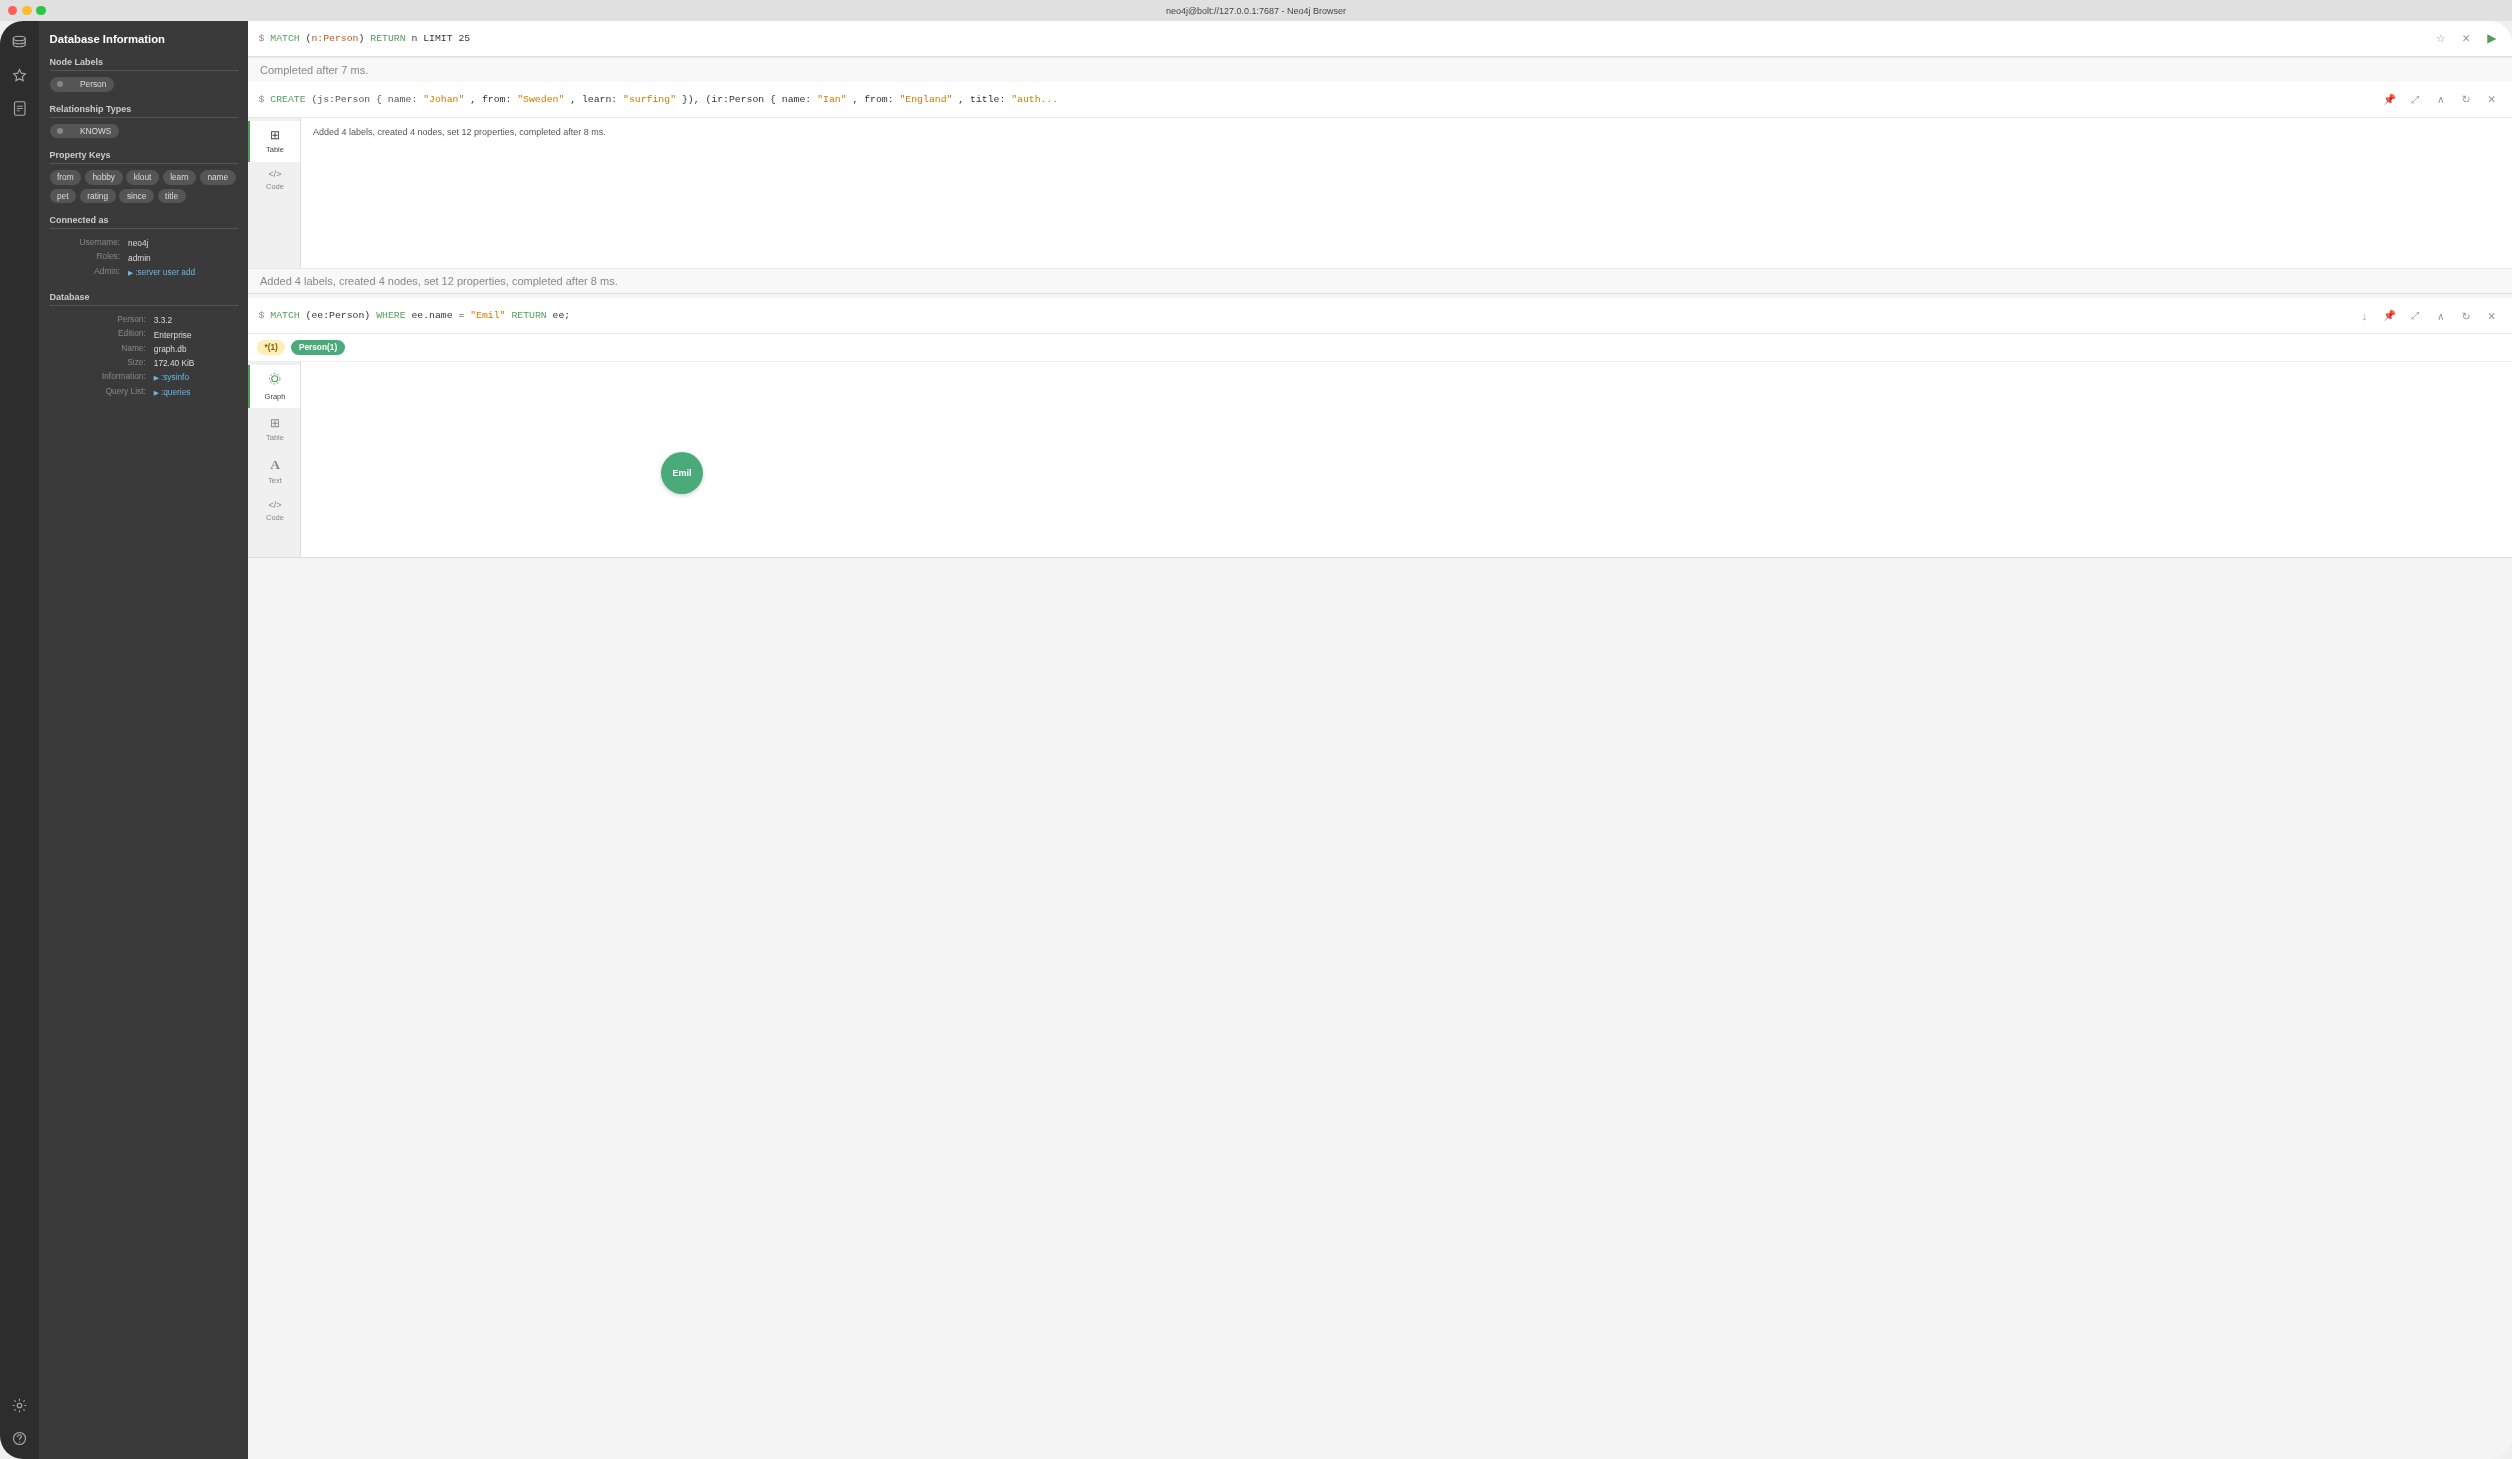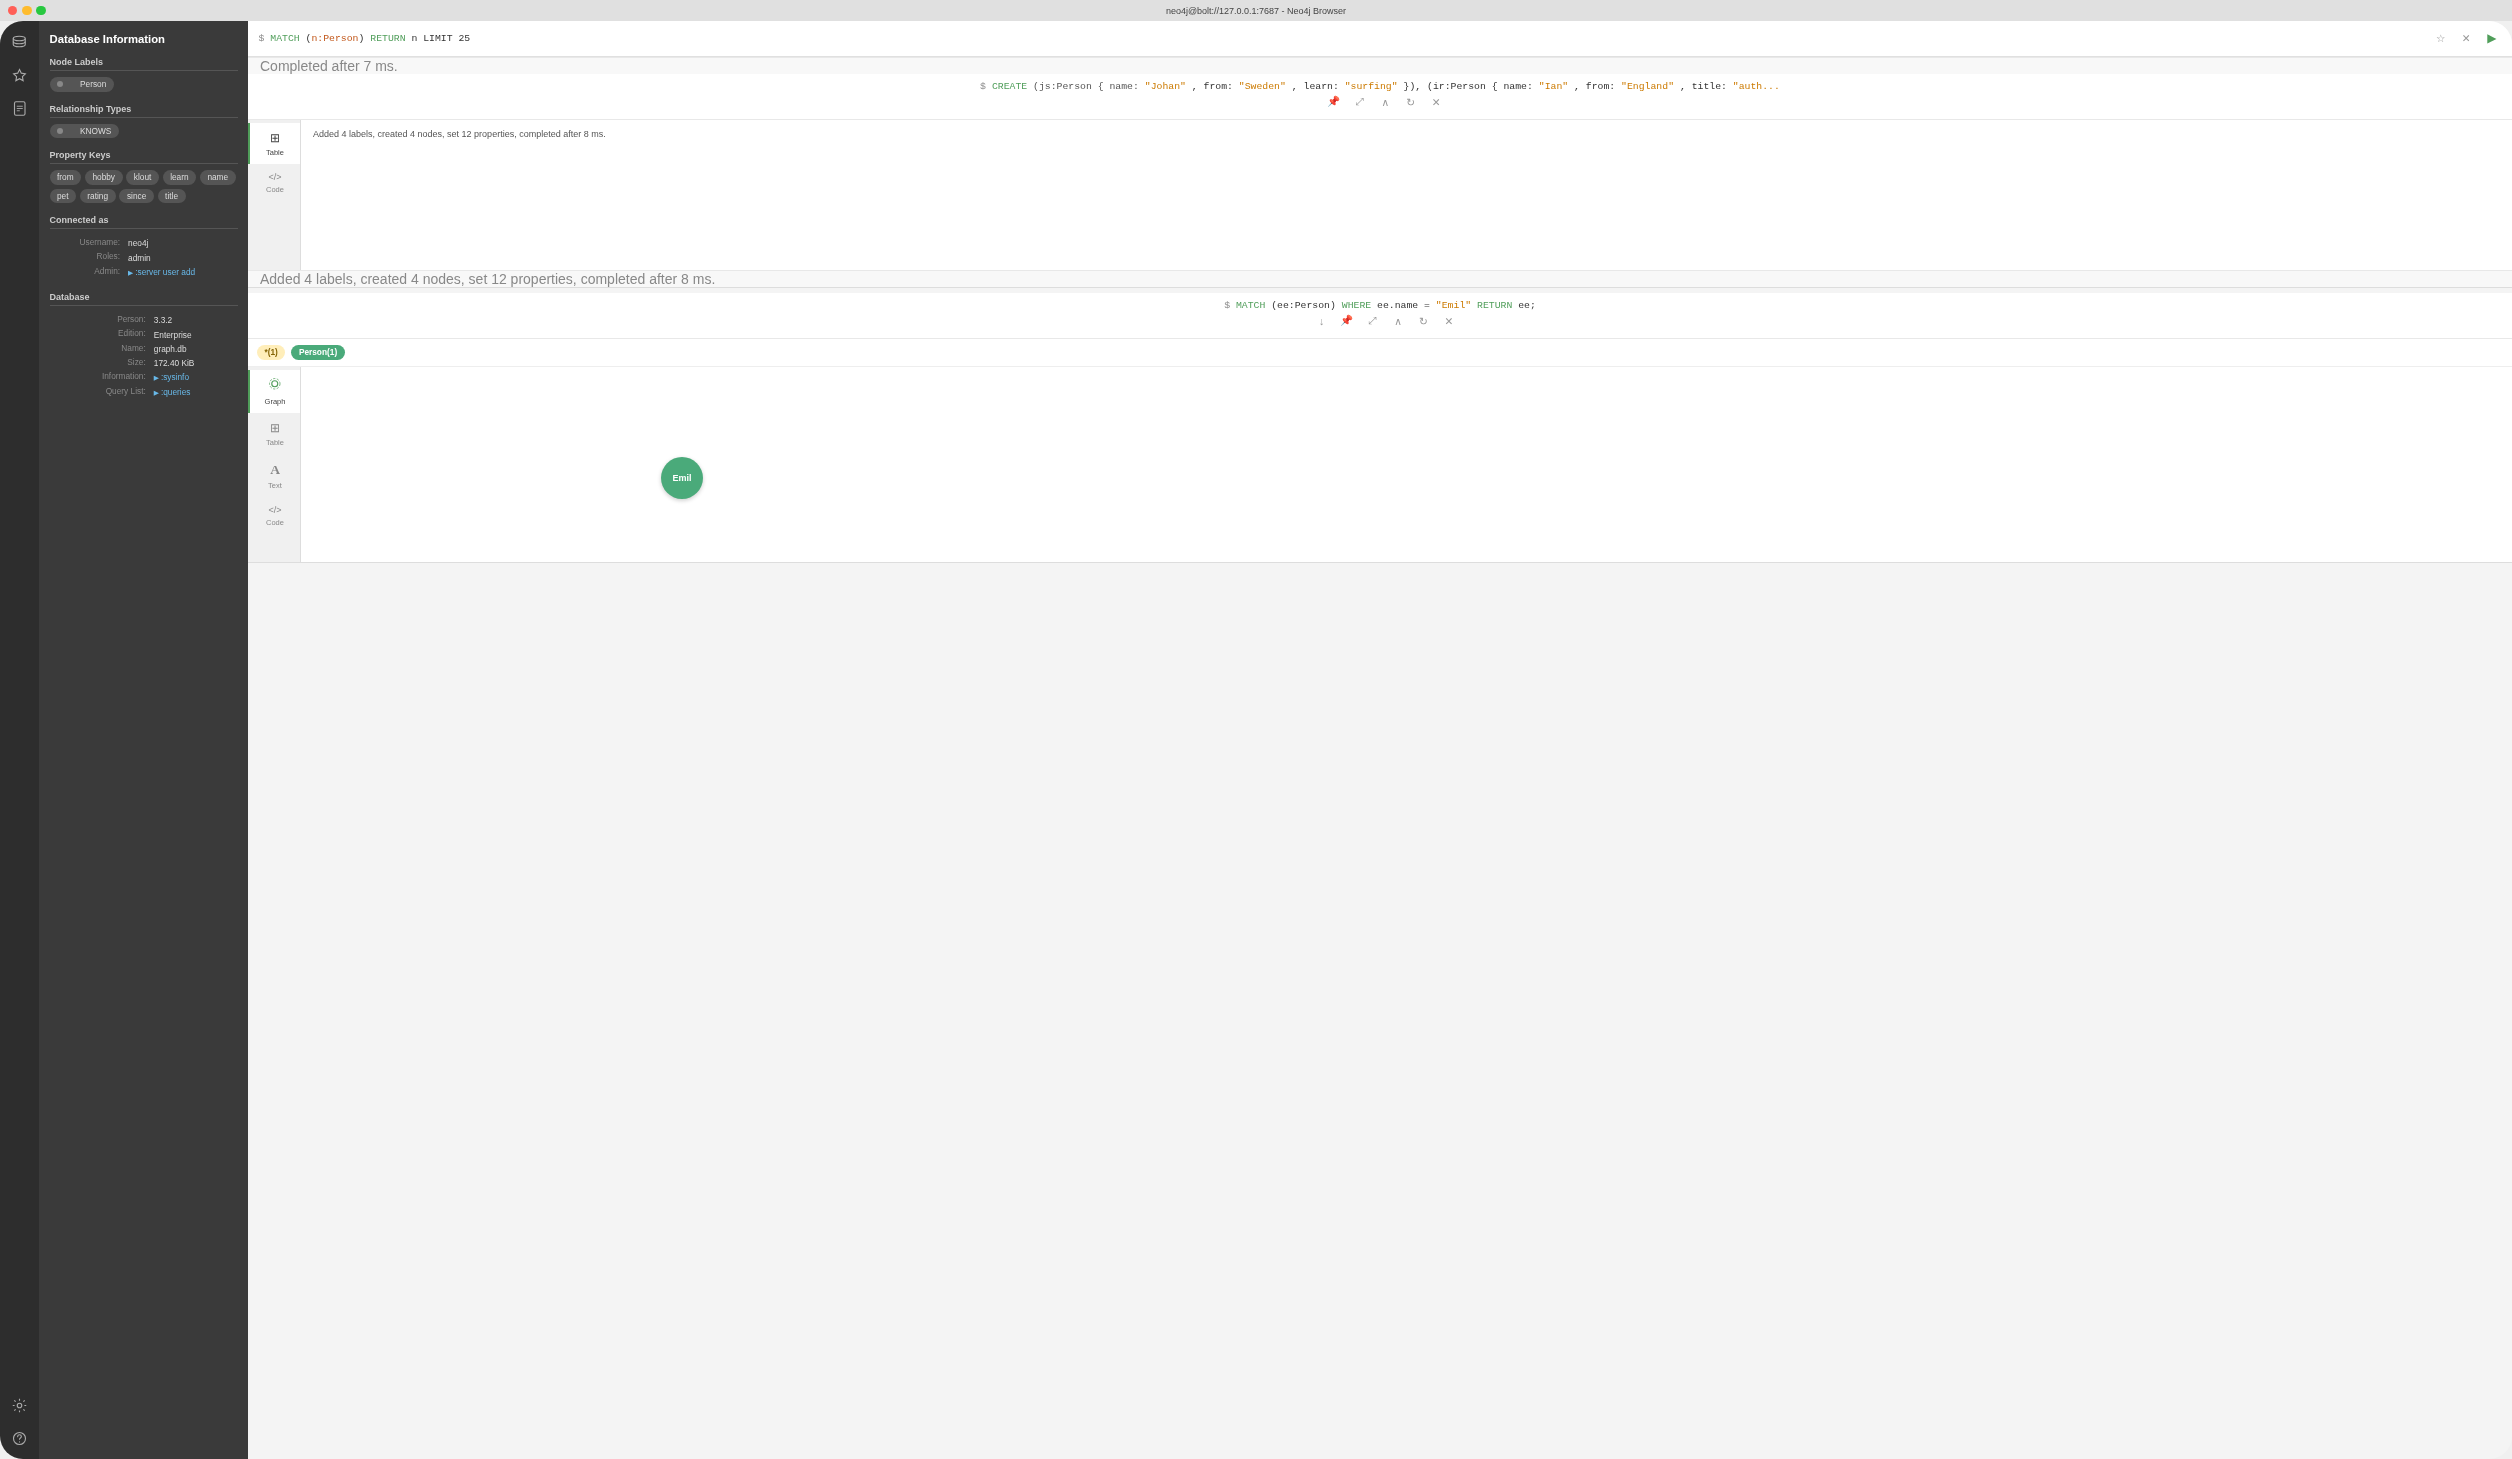--- a/index.html
+++ b/index.html
@@ -168,21 +168,20 @@
 
     
     .query-bar {
       background: #fff;
       padding: 7.5px 10.5px;
       display: flex;
       align-items: center;
       justify-content: space-between;
       border-bottom: 0.8px solid #e8e8e8;
       min-height: 36px;
-      flex-direction: column;
     }
     .query-text {
       font-family: "Courier New", monospace;
       font-size: 9.8px;
       color: #333;
       flex: 1;
     }
     .query-keyword { color: #509e5a; }
     .query-label { color: #c2571a; }
     .query-string { color: #cc7a00; }
@@ -206,22 +205,22 @@
     }
 
     
     .result-content {
       padding: 9px 12px;
       font-size: 9px;
       color: #555;
     }
     .result-status {
       background: #f8f8f8;
-      padding: 0 12px;
-      font-size: 14px;
+      padding: 6px 12px;
+      font-size: 11px;
       color: #888;
       border-top: 0.8px solid #e8e8e8;
     }
 
     
     .result-with-tabs {
       display: flex;
     }
     .result-tabs {
       width: 53px;

